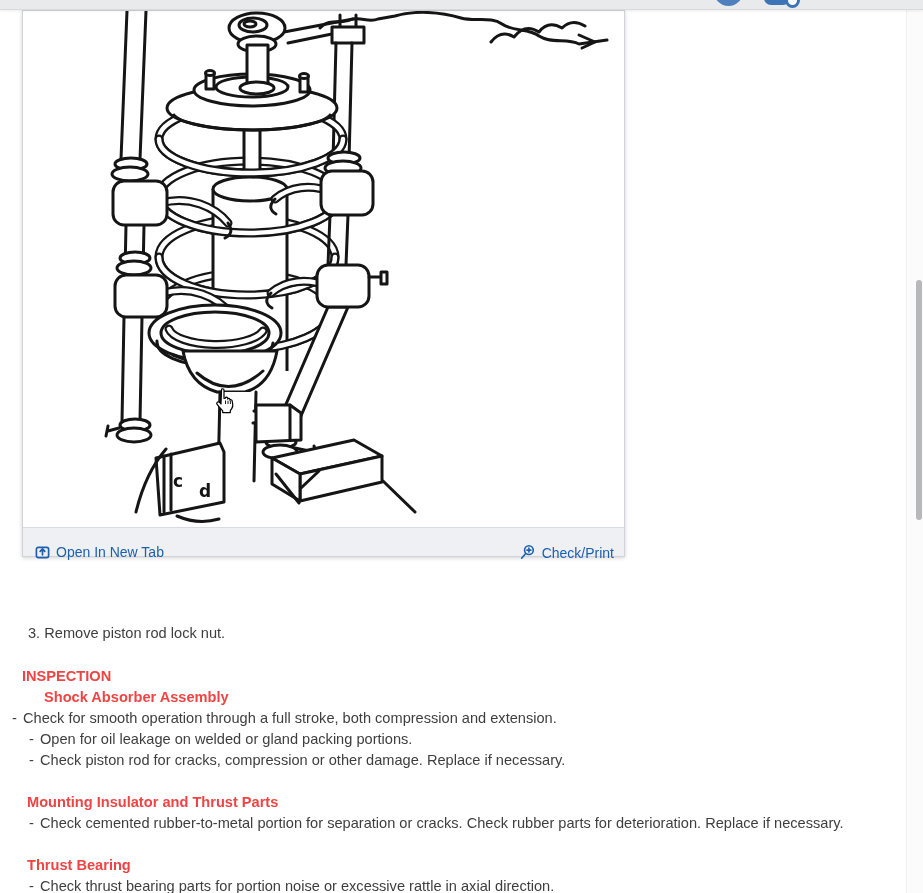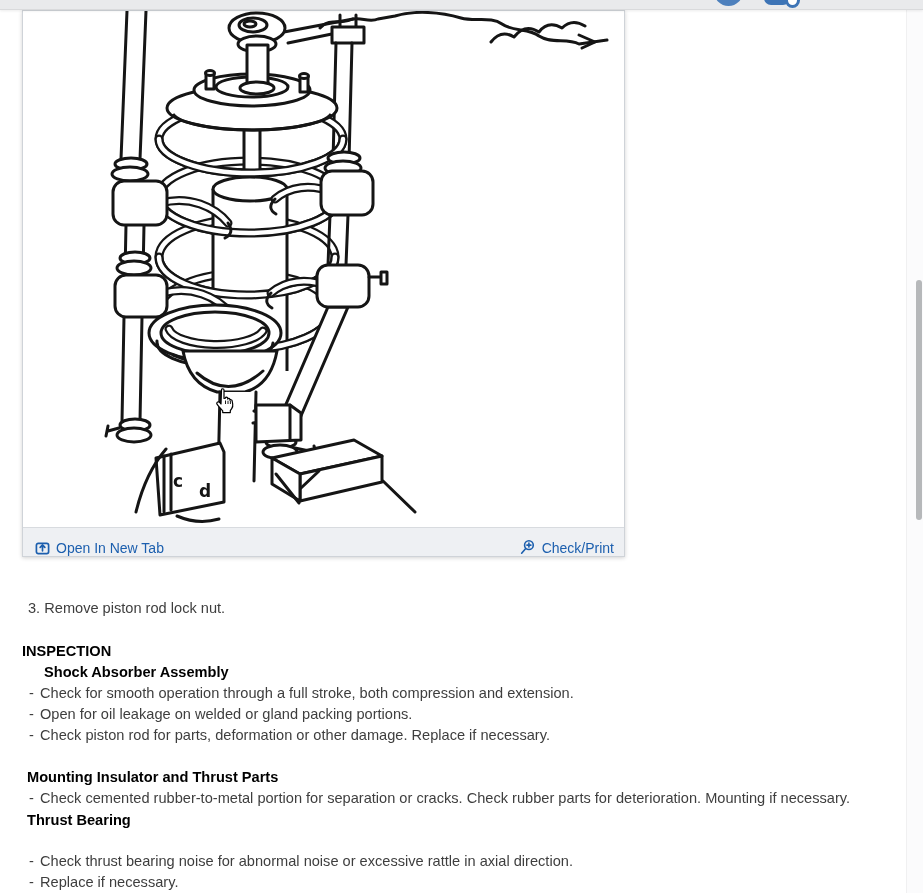--- a/index.html
+++ b/index.html
@@ -20,29 +20,29 @@
 
   
   .image-card{
     position:absolute;left:22px;top:10px;width:601px;
     border:1px solid #cfd3d8;background:#fff;
     box-shadow:0 1px 4px rgba(0,0,0,.18);z-index:5;
   }
   .image-area{width:601px;height:516px;position:relative;background:#fff;overflow:hidden;}
   .image-footer{
     height:29px;background:#eef0f3;border-top:1px solid #d8dbdf;
-    display:flex;align-items:flex-end;justify-content:space-between;
-    padding:0 10px 0 12px;box-sizing:border-box;
+    display:flex;align-items:flex-start;justify-content:space-between;
+    padding:16px 10px 0 12px;box-sizing:border-box;
   }
   .link{display:flex;align-items:center;gap:6px;color:#1c5fae;font-size:14px;cursor:pointer;white-space:nowrap;}
   .link svg{display:block;}
 
   
-  .tline{position:absolute;font-size:14.6px;line-height:20px;color:#3e3e3e;white-space:nowrap;z-index:4;}
-  .bold{font-weight:bold;color:#000000;}
+  .tline{position:absolute;font-size:14.6px;line-height:20px;color:#3e3e3e;white-space:nowrap;z-index:4;margin-top:25px;}
+  .bold{font-weight:bold;color:#ef4444;}
   .dash{display:inline-block;width:11px;}
 
   
   .scroll-gutter{position:absolute;right:0;top:0;width:16px;height:893px;background:#fbfbfc;border-left:1px solid #f0f0f1;z-index:20;}
   .scroll-thumb{position:absolute;left:916px;top:280px;width:6px;height:240px;background:#b6b8ba;border-radius:3px;z-index:40;}
 
   .cursor{position:absolute;left:212px;top:387px;z-index:60;pointer-events:none;}
 </style>
 </head>
 <body>
@@ -232,25 +232,25 @@
   <svg width="26" height="28" viewBox="0 0 26 28">
     <path d="M9.5,3 c0,-1.7 2.5,-1.7 2.5,0 l0,8.4 1.4,-0.3 c0.1,-1.2 2.2,-1.2 2.3,0.1 l0.1,0.9 c0.3,-1 2,-0.9 2.1,0.3 l0.1,0.9 c0.4,-0.9 1.9,-0.7 2.1,0.4 l0.6,3.3 c0.3,1.9 -0.1,3.4 -1,4.7 l-1.4,2 0,1.9 -7.6,0 0,-1.8 c-2.3,-2.4 -4.5,-4.8 -5.7,-6.6 c-0.9,-1.3 0.6,-2.9 2,-2.1 c0.7,0.4 1.4,1.1 2,1.9 z" fill="#ffffff" stroke="#000000" stroke-width="1.2" stroke-linejoin="round"></path>
     <path d="M13.5,13.5 v3.5 M16,13.7 v3.3 M18.4,14 v3" stroke="#000" stroke-width="0.9" fill="none"></path>
   </svg>
 </div>
 
 <div class="tline" style="left:28px;top:598px">3. Remove piston rod lock nut.</div>
 <div class="tline bold" style="left:22px;top:641px">INSPECTION</div>
 
 <div class="tline bold" style="left:44px;top:662px">Shock Absorber Assembly</div>
-<div class="tline" style="left:29px;top:683px"><span class="dash">-</span><span>Check for smooth operation through a full stroke, both compression and extension.</span></div>
+<div class="tline" style="left:12px;top:683px"><span class="dash">-</span><span>Check for smooth operation through a full stroke, both compression and extension.</span></div>
 <div class="tline" style="left:29px;top:704px"><span class="dash">-</span><span>Open for oil leakage on welded or gland packing portions.</span></div>
-<div class="tline" style="left:29px;top:725px"><span class="dash">-</span><span>Check piston rod for parts, deformation or other damage. Replace if necessary.</span></div>
+<div class="tline" style="left:29px;top:725px"><span class="dash">-</span><span>Check piston rod for cracks, compression or other damage. Replace if necessary.</span></div>
 
 <div class="tline bold" style="left:27px;top:767px">Mounting Insulator and Thrust Parts</div>
-<div class="tline" style="left:29px;top:788px"><span class="dash">-</span><span>Check cemented rubber-to-metal portion for separation or cracks. Check rubber parts for deterioration. Mounting if necessary.</span></div>
-
-<div class="tline bold" style="left:27px;top:810px">Thrust Bearing</div>
-<div class="tline" style="left:29px;top:851px"><span class="dash">-</span><span>Check thrust bearing noise for abnormal noise or excessive rattle in axial direction.</span></div>
+<div class="tline" style="left:29px;top:788px"><span class="dash">-</span><span>Check cemented rubber-to-metal portion for separation or cracks. Check rubber parts for deterioration. Replace if necessary.</span></div>
+
+<div class="tline bold" style="left:27px;top:830px">Thrust Bearing</div>
+<div class="tline" style="left:29px;top:851px"><span class="dash">-</span><span>Check thrust bearing parts for portion noise or excessive rattle in axial direction.</span></div>
 <div class="tline" style="left:29px;top:872px"><span class="dash">-</span><span>Replace if necessary.</span></div>
 
 <div class="scroll-gutter"></div>
 <div class="scroll-thumb"></div>
 
 </body></html>

